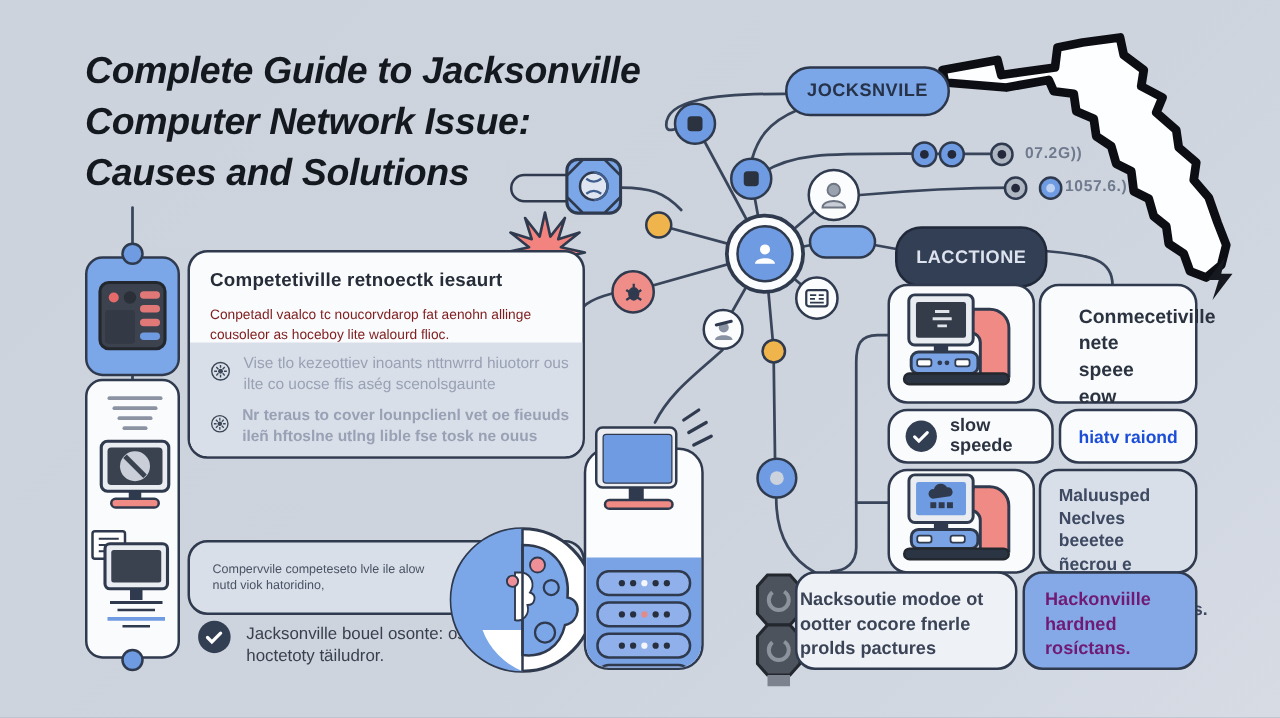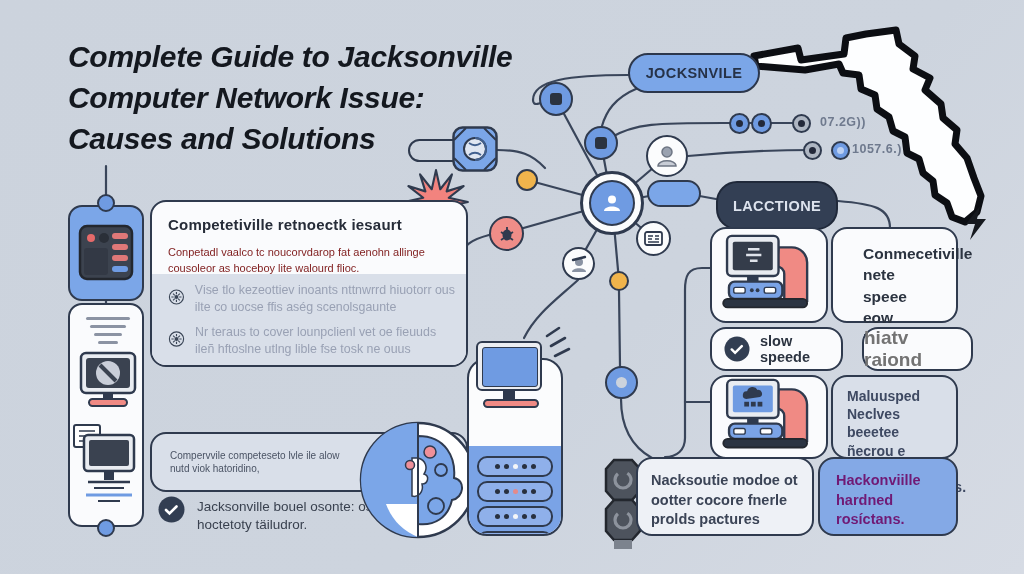--- a/index.html
+++ b/index.html
@@ -52,21 +52,21 @@
   .hline{position:absolute;height:2.5px;background:#8b93a3;border-radius:2px;}
 
   
   .panelbox{border:2.5px solid #2f3a4e;border-radius:16px;background:#d9dfe9;}
   #boxA{left:150px;top:200px;width:318px;height:167px;background:#fafbfd;overflow:hidden;}
   #boxA-light{position:absolute;left:0;right:0;top:72px;bottom:0;background:#d9dfe9;}
   #boxA h4{margin:14px 16px 6px;font-size:15px;color:#262c38;letter-spacing:0.2px;}
   #boxA p{margin:12px 16px;font-size:11px;line-height:1.42;color:#7f1d1d;}
   .liteitem{position:absolute;display:flex;gap:10px;align-items:flex-start;left:16px;right:10px;}
   .liteitem .txt{font-size:12.4px;line-height:1.35;color:#99a1b4;}
-  #item1{top:80px;} #item2{top:122px;}
+  #item1{top:80px;} #item2{top:122px;font-weight:bold;}
   #boxB{left:150px;top:371px;width:318px;height:57px;display:flex;align-items:center;gap:10px;padding:0 12px 0 16px;}
   #boxB .txt{font-size:13.5px;line-height:1.3;color:#49526a;}
   #boxC{left:150px;top:432px;width:318px;height:60px;display:flex;align-items:center;padding:0 120px 0 18px;}
   #boxC .txt{font-size:10px;line-height:1.35;color:#4a5364;}
   #rowD{left:158px;top:496px;width:300px;display:flex;gap:12px;align-items:flex-start;}
   #rowD .txt{font-size:13.5px;line-height:1.35;color:#39414f;padding-top:2px;}
 
   
   #column{left:467px;top:358px;width:96px;height:178px;border:2.5px solid #2f3a4e;border-radius:20px;
           background:#fbfcfd;overflow:hidden;}
@@ -81,25 +81,25 @@
   #mon-stand{left:503px;top:390px;width:12px;height:10px;background:#2f3a4e;}
   #mon-base{left:483px;top:399px;width:56px;height:9px;background:#f08a84;border:2px solid #2f3a4e;border-radius:5px;}
 
   
   .card{position:absolute;border:2.5px solid #2f3a4e;border-radius:16px;background:#fafbfd;box-sizing:border-box;}
   #card1{left:710px;top:227px;width:118px;height:96px;display:flex;align-items:center;justify-content:center;}
   #card2{left:831px;top:227px;width:127px;height:96px;padding:14px 30px;font-size:15.5px;line-height:1.38;color:#2b3340;font-weight:600;}
   #card3{left:710px;top:327px;width:133px;height:44px;display:flex;align-items:center;gap:10px;padding:0 12px;}
   #card3 span{font-size:14.5px;color:#2b3340;font-weight:600;}
   #card4{left:847px;top:327px;width:111px;height:44px;display:flex;align-items:center;justify-content:center;
-         font-size:19px;color:#737373;font-weight:600;margin-left:15px;}
+         font-size:14px;color:#1d4ed8;font-weight:600;}
   #card5{left:710px;top:375px;width:118px;height:84px;display:flex;align-items:center;justify-content:center;}
   #card6{left:831px;top:375px;width:127px;height:84px;background:#d9dfe9;padding:10px 14px;
          font-size:14px;line-height:1.3;color:#3e4962;font-weight:600;}
-  #card7{left:636px;top:457px;width:178px;height:79px;background:#eef1f6;padding:12px 13px;
+  #card7{left:636px;top:457px;width:178px;height:79px;background:#eef1f6;padding:12px 2px;
          font-size:14.5px;line-height:1.35;color:#3b4456;font-weight:600;}
   #card8{left:818px;top:457px;width:140px;height:79px;background:#84a9e6;padding:12px 16px;
          font-size:14.5px;line-height:1.35;color:#701a75;font-weight:700;}
 </style>
 </head>
 <body>
 
 <div id="stage">
 
   <svg class="abs" width="1024" height="574" viewBox="0 0 1024 574" style="left:0;top:0" fill="none" stroke="#39455a" stroke-width="2.2" stroke-linecap="round">

